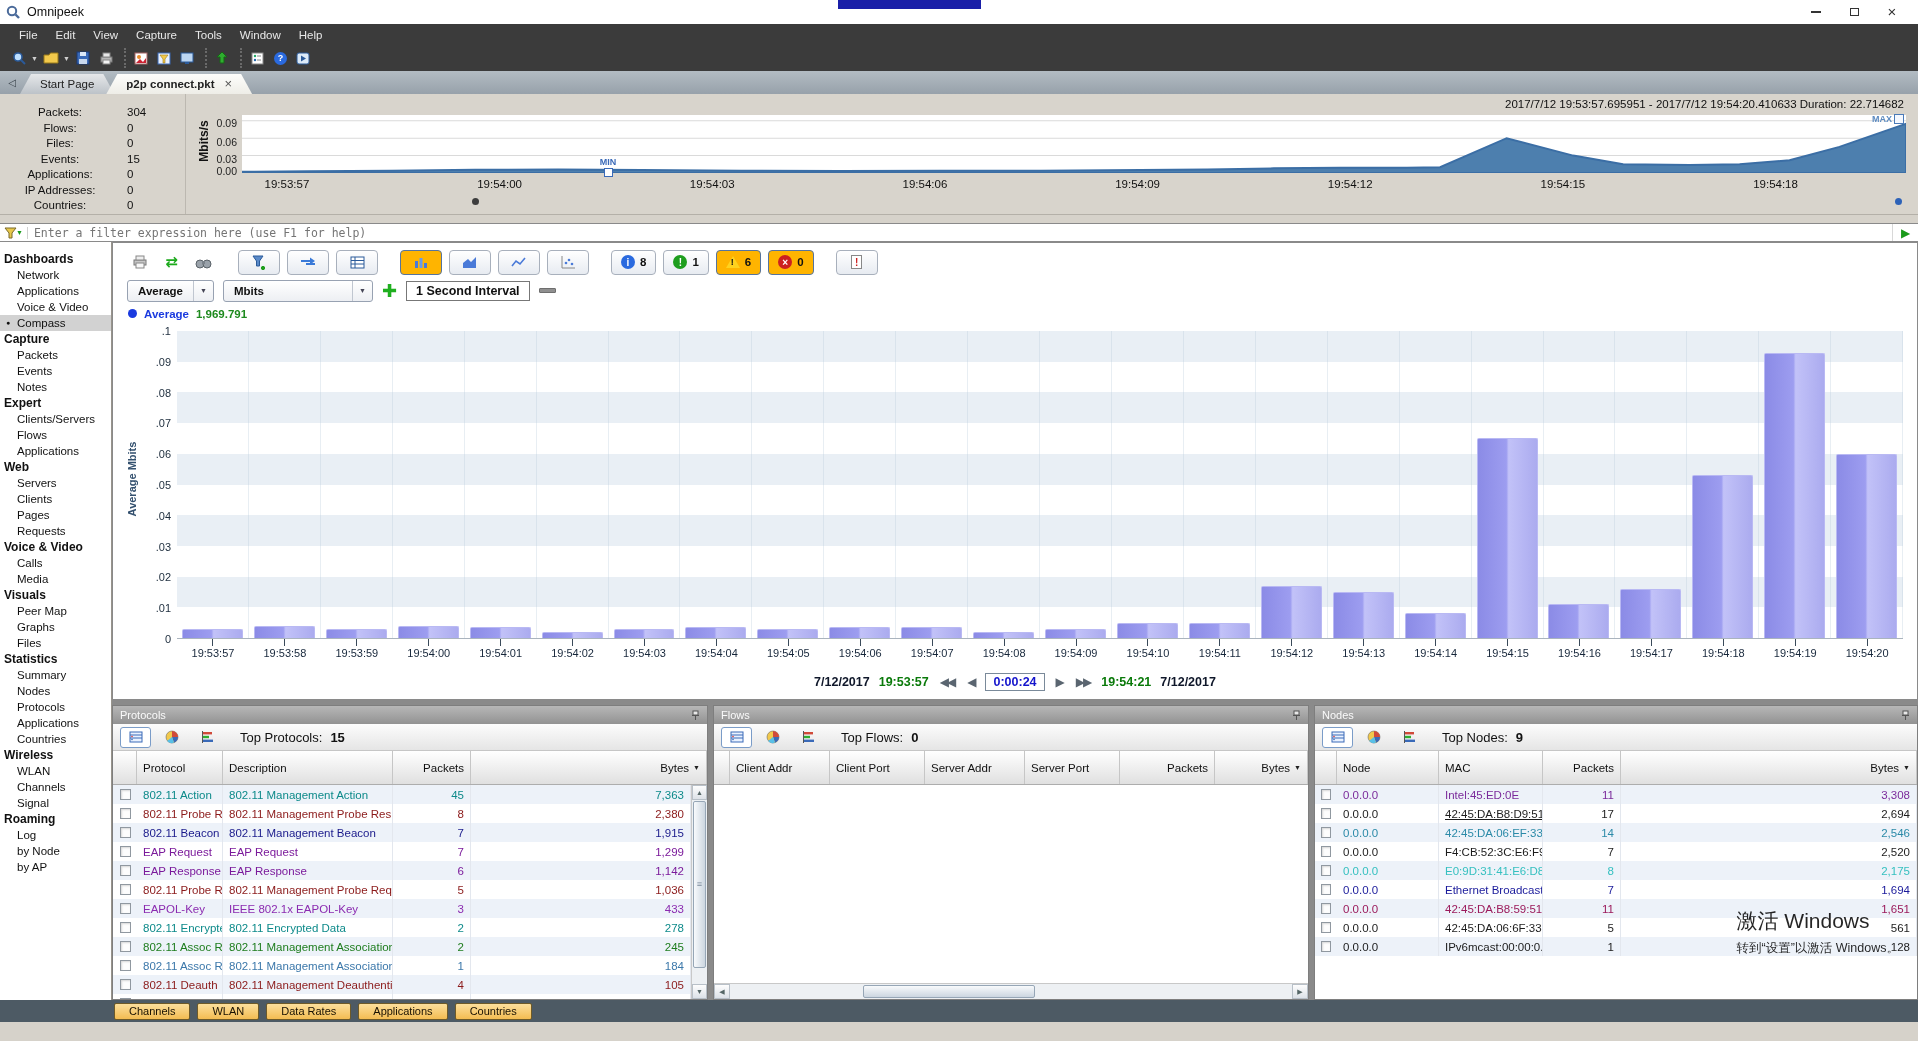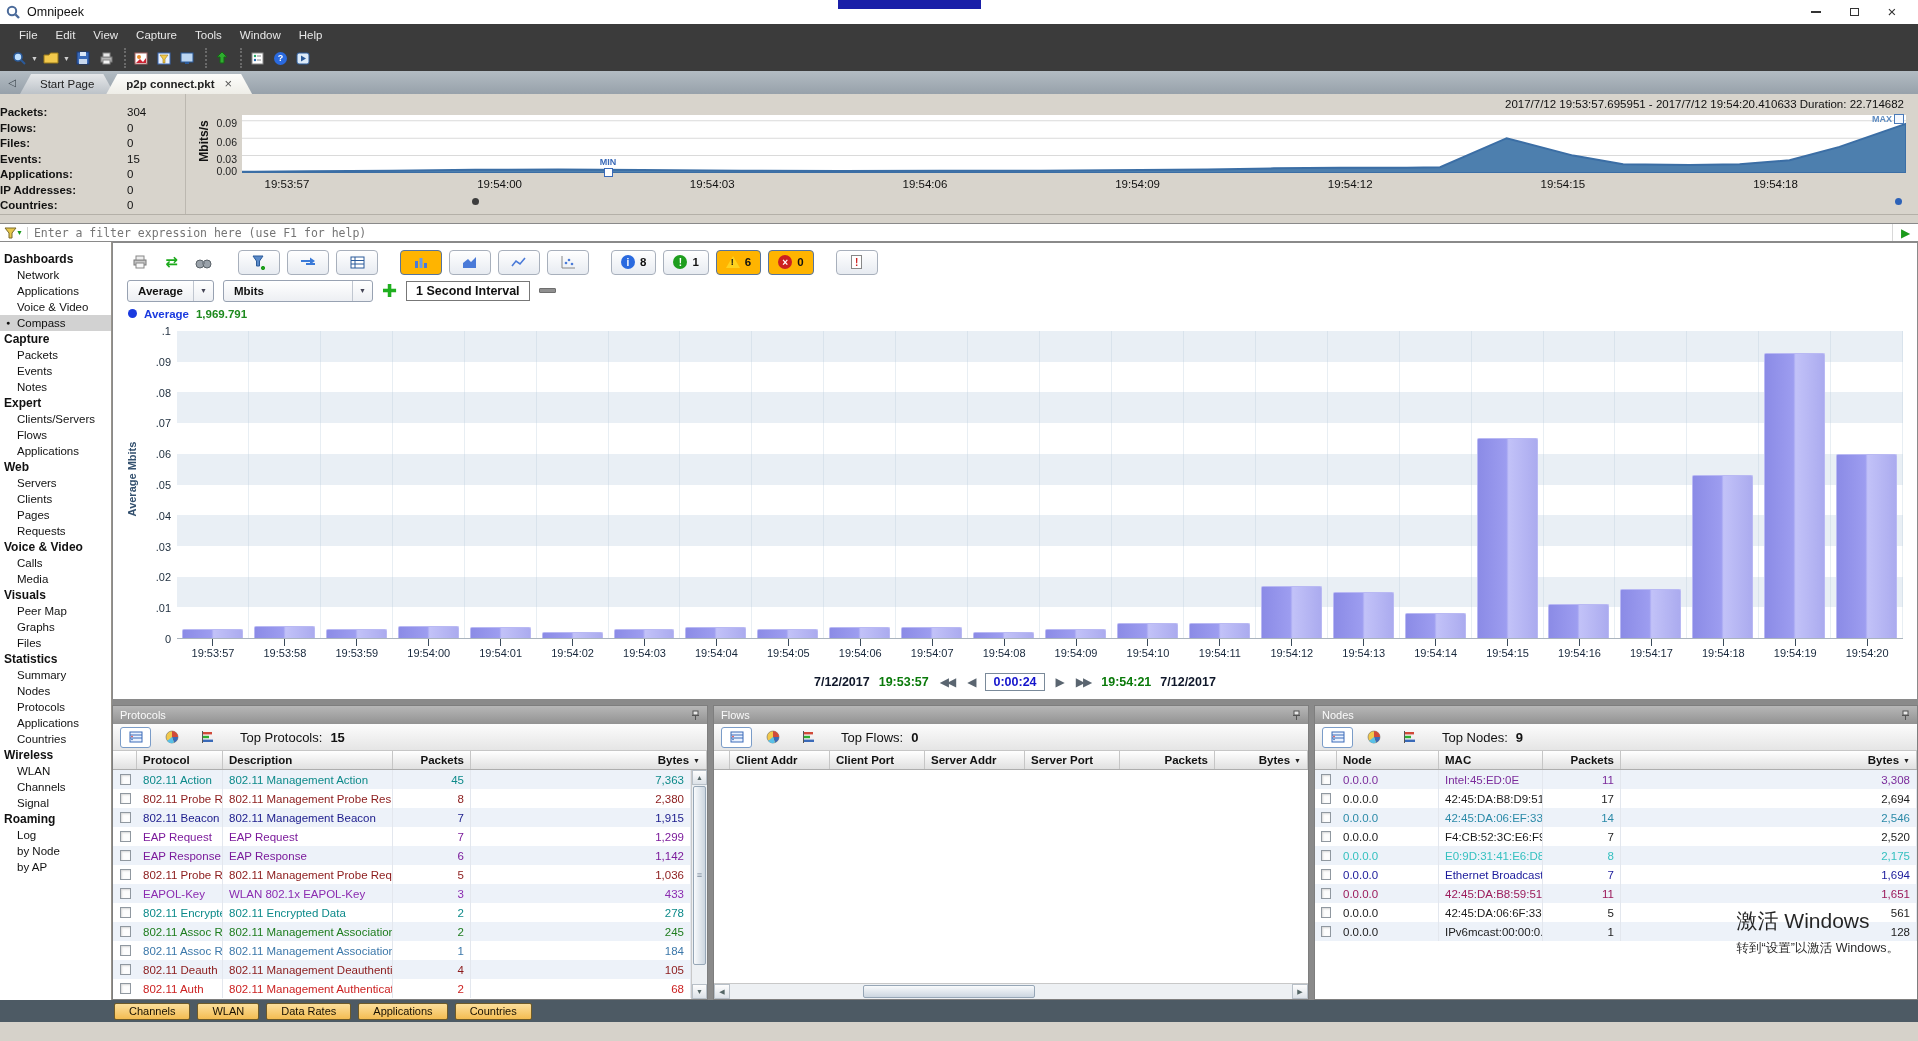--- a/index.html
+++ b/index.html
@@ -28,21 +28,21 @@
 .tabbar{height:23px;background:linear-gradient(#b3bcc3,#97a1aa);display:flex;align-items:flex-end;padding-left:4px}
 .tab-scroll{color:#39424a;font-size:10px;align-self:center;width:16px;text-align:center}
 .tab{height:20px;display:flex;align-items:center;padding:0 20px;clip-path:polygon(11px 0,calc(100% - 11px) 0,100% 100%,0 100%);background:linear-gradient(#e6e8ea,#bcc2c8);font-size:11.5px;margin-right:-8px;color:#222}
 .tab.active{background:linear-gradient(#fefefc,#eeede7);font-weight:bold;z-index:2}
 .tab-close{margin-left:10px;color:#555;font-weight:normal;font-size:13px;line-height:10px}
 
 
 .header{height:121px;display:flex;background:#d8d4cc;border-bottom:1px solid #b4b0a8}
 .stats{width:186px;padding:11px 8px 0 0;border-right:1px solid #bcb8b0}
 .stat-row{display:grid;grid-template-columns:120px 1fr;gap:7px;line-height:15.5px;font-size:11.5px}
-.stat-label{font-weight:bold;text-align:left}
+.stat-label{font-weight:normal;text-align:center}
 .timeline{flex:1;position:relative}
 .tl-range{position:absolute;top:4px;right:14px;font-size:11.5px;color:#101010}
 .tl-ylabel{position:absolute;left:-12px;top:40px;transform:rotate(-90deg);font-weight:bold;font-size:12px;width:60px;text-align:center}
 .tl-plot{position:absolute;left:56px;right:12px;top:21px;height:58px;background:#fff}
 .tl-plot svg{width:100%;height:100%;display:block}
 .tl-ytick{position:absolute;right:calc(100% + 5px);font-size:10.5px;color:#222;white-space:nowrap}
 .t9{top:2px}.t6{top:36%}.t3{top:66%}.t0{bottom:-4px}
 .tl-min{position:absolute;left:21.5%;bottom:-4px;text-align:center;color:#3a6ab8;font-size:9px;font-weight:bold;line-height:8px}
 .tl-min i{display:block;width:9px;height:9px;border:1px solid #3a6ab8;background:#fff;margin:2px auto 0}
 .tl-max{position:absolute;right:2px;top:-1px;display:flex;align-items:center;gap:2px;color:#5b8ac0;font-size:9px;font-weight:bold}
@@ -116,21 +116,21 @@
 .panel.protocols{width:596px}
 .panel.flows{width:596px}
 .panel.nodes{flex:1}
 .p-title{height:18px;background:linear-gradient(#b7b7b7,#929292);color:#fafafa;font-size:11px;display:flex;align-items:center;padding:0 7px;flex:none}
 .p-pin{margin-left:auto;display:flex}
 .p-toolbar{height:27px;background:linear-gradient(#fcfcfc,#e5e5e5);display:flex;align-items:center;gap:5px;padding:0 7px;border-bottom:1px solid #c6c6c6;flex:none}
 .pt-btn{width:31px;height:21px;border:1px solid transparent;border-radius:3px;display:flex;align-items:center;justify-content:center}
 .pt-btn.sel{border-color:#7a9cc8;background:#fff}
 .p-count{margin-left:12px;font-size:13px;color:#111}
 .p-count b{margin-left:8px}
-.thead{display:flex;height:19px;background:linear-gradient(#ffffff,#e0e0e0);border-bottom:1px solid #adadad;font-weight:bold;font-size:11.5px;flex:none}
+.thead{display:flex;height:34px;background:linear-gradient(#ffffff,#e0e0e0);border-bottom:1px solid #adadad;font-weight:normal;font-size:11.5px;flex:none}
 .th{padding:0 6px;border-right:1px solid #c6c6c6;display:flex;align-items:center}
 .th.num{justify-content:flex-end}
 .sort::after{content:"▼";font-size:7px;margin-left:4px;color:#222}
 .tbody{flex:1;position:relative;overflow:hidden}
 .tr{display:flex;height:19px;align-items:stretch;font-size:11.5px}
 .tr:nth-child(odd){background:#edf2f9}
 .td{padding:0 6px;border-right:1px solid #e3e7ee;display:flex;align-items:center;white-space:nowrap;overflow:hidden}
 .td.num{justify-content:flex-end}
 .cbcell{display:flex;align-items:center;justify-content:center;border-right:none}
 .cb{width:11px;height:11px;border:1px solid #9098a0;background:#fdfdfd;box-shadow:inset 1px 1px 2px rgba(0,0,0,.15)}
@@ -764,21 +764,21 @@
                 <span class="td c1" style="color: rgb(139, 26, 26);">802.11 Probe Req</span>
                 <span class="td c2" style="color: rgb(139, 26, 26);">802.11 Management Probe Request</span>
                 <span class="td c3 num" style="color: rgb(139, 26, 26);">5</span>
                 <span class="td c4 num" style="color: rgb(139, 26, 26);">1,036</span>
               </div>
               <div class="tr">
                 <span class="td c0 cbcell">
                   <span class="cb"></span>
                 </span>
                 <span class="td c1" style="color: rgb(139, 43, 176);">EAPOL-Key</span>
-                <span class="td c2" style="color: rgb(139, 43, 176);">WLAN 802.1x EAPOL-Key</span>
+                <span class="td c2" style="color: rgb(139, 43, 176);">IEEE 802.1x EAPOL-Key</span>
                 <span class="td c3 num" style="color: rgb(139, 43, 176);">3</span>
                 <span class="td c4 num" style="color: rgb(139, 43, 176);">433</span>
               </div>
               <div class="tr">
                 <span class="td c0 cbcell">
                   <span class="cb"></span>
                 </span>
                 <span class="td c1" style="color: rgb(13, 138, 138);">802.11 Encrypte...</span>
                 <span class="td c2" style="color: rgb(13, 138, 138);">802.11 Encrypted Data</span>
                 <span class="td c3 num" style="color: rgb(13, 138, 138);">2</span>
@@ -942,21 +942,21 @@
                 <span class="td c1" style="color: rgb(123, 43, 155);">0.0.0.0</span>
                 <span class="td c2" style="color: rgb(123, 43, 155);">Intel:45:ED:0E</span>
                 <span class="td c3 num" style="color: rgb(123, 43, 155);">11</span>
                 <span class="td c4 num" style="color: rgb(123, 43, 155);">3,308</span>
               </div>
               <div class="tr">
                 <span class="td c0 cbcell">
                   <span class="cb"></span>
                 </span>
                 <span class="td c1" style="color: rgb(28, 28, 28);">0.0.0.0</span>
-                <span class="td c2" style="color: rgb(28, 28, 28);">42:45:DA:B8:D9:51</span>
+                <span class="td c2" style="color: rgb(28, 28, 28); text-decoration: underline;">42:45:DA:B8:D9:51</span>
                 <span class="td c3 num" style="color: rgb(28, 28, 28);">17</span>
                 <span class="td c4 num" style="color: rgb(28, 28, 28); text-align: right;">2,694</span>
               </div>
               <div class="tr">
                 <span class="td c0 cbcell">
                   <span class="cb"></span>
                 </span>
                 <span class="td c1" style="color: rgb(43, 138, 168);">0.0.0.0</span>
                 <span class="td c2" style="color: rgb(43, 138, 168);">42:45:DA:06:EF:33</span>
                 <span class="td c3 num" style="color: rgb(43, 138, 168);">14</span>

